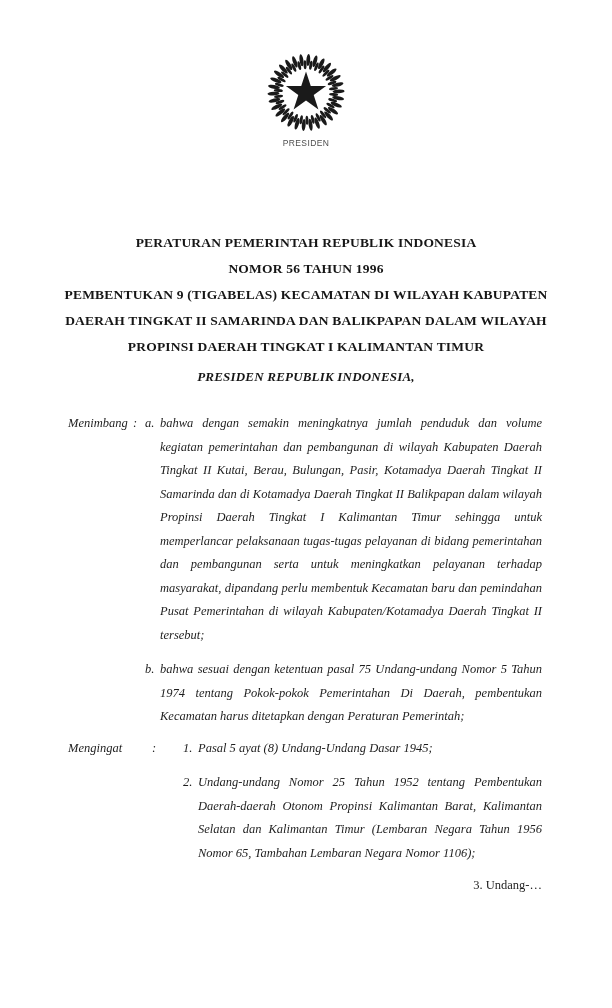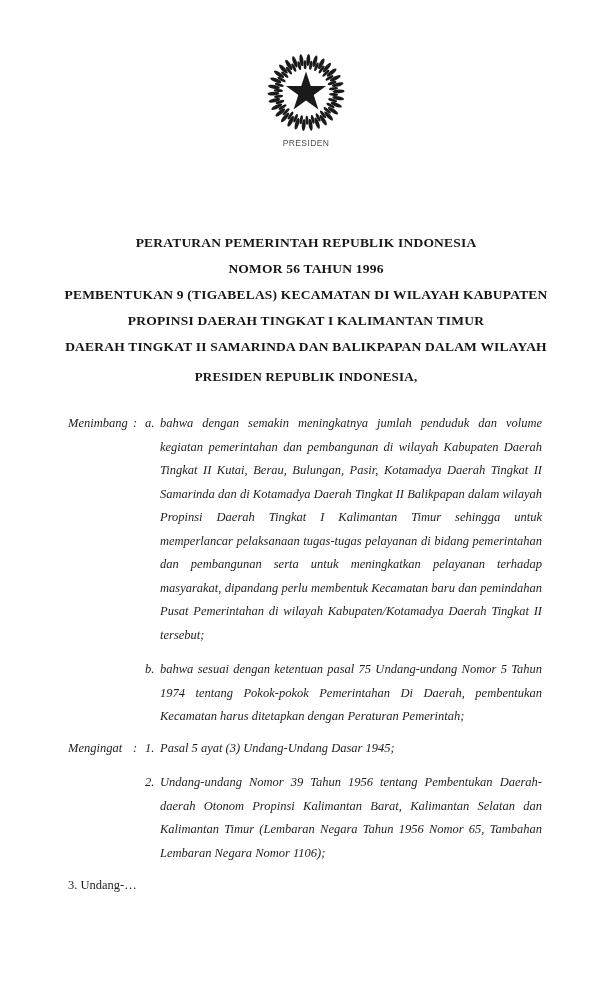--- a/index.html
+++ b/index.html
@@ -49,52 +49,54 @@
   .preamble-heading {
     position: absolute;
     top: 369px;
     left: 0;
     right: 0;
     text-align: center;
     font-weight: bold;
     font-size: 13px;
     color: #161616;
     letter-spacing: 0.2px;
+    font-style: italic;
   }
 
   
   .doc-body {
     position: absolute;
     top: 412px;
     left: 68px;
     width: 474px;
     font-size: 12.5px;
     line-height: 23.5px;
   }
   .clause {
     display: grid;
     grid-template-columns: 65px 12px 1fr;
     align-items: start;
     font-style: italic;
   }
-  .clause + .clause { margin-top: 8px; }
+  .clause + .clause { margin-top: 8px; gap: 19px; }
   .clause-label { white-space: nowrap; }
   .clause-colon { text-align: left; }
   .clause-items { min-width: 0; }
   .clause-item { display: flex; }
   .clause-item + .clause-item { margin-top: 11px; }
   .item-marker { flex: 0 0 15px; }
   .item-text {
     flex: 1;
     text-align: justify;
     text-justify: inter-word;
   }
 
   .catchword {
     margin-top: 9px;
+    text-align: right;
   }
 </style>
 </head>
 <body>
 
 <div class="page">
 
   <div class="seal">
     <svg width="88" height="85" viewBox="0 0 100 96">
       <g id="wreath" transform="translate(50,48)" fill="#1a1a1a">
@@ -161,22 +163,22 @@
         </g>
       <polygon points="50,24 55.41,40.56 72.83,40.58 58.75,50.84 64.11,67.42 50,57.2 35.89,67.42 41.25,50.84 27.17,40.58 44.59,40.56" fill="#1a1a1a"></polygon>
     </svg>
     <div class="seal-caption">PRESIDEN</div>
   </div>
 
   <div class="title-block">
     <div>PERATURAN PEMERINTAH REPUBLIK INDONESIA</div>
     <div>NOMOR 56 TAHUN 1996</div>
     <div>PEMBENTUKAN 9 (TIGABELAS) KECAMATAN DI WILAYAH KABUPATEN</div>
+    <div>DAERAH TINGKAT II SAMARINDA DAN BALIKPAPAN DALAM WILAYAH</div>
     <div>PROPINSI DAERAH TINGKAT I KALIMANTAN TIMUR</div>
-    <div>DAERAH TINGKAT II SAMARINDA DAN BALIKPAPAN DALAM WILAYAH</div>
   </div>
 
   <div class="preamble-heading">PRESIDEN REPUBLIK INDONESIA,</div>
 
   <div class="doc-body">
 
     <div class="clause">
       <div class="clause-label">Menimbang</div>
       <div class="clause-colon">:</div>
       <div class="clause-items">
@@ -190,25 +192,25 @@
         </div>
       </div>
     </div>
 
     <div class="clause">
       <div class="clause-label">Mengingat</div>
       <div class="clause-colon">:</div>
       <div class="clause-items">
         <div class="clause-item">
           <div class="item-marker">1.</div>
-          <div class="item-text">Pasal 5 ayat (3) Undang-Undang Dasar 1945;</div>
+          <div class="item-text">Pasal 5 ayat (8) Undang-Undang Dasar 1945;</div>
         </div>
         <div class="clause-item">
           <div class="item-marker">2.</div>
-          <div class="item-text">Undang-undang Nomor 39 Tahun 1956 tentang Pembentukan Daerah-daerah Otonom Propinsi Kalimantan Barat, Kalimantan Selatan dan Kalimantan Timur (Lembaran Negara Tahun 1956 Nomor 65, Tambahan Lembaran Negara Nomor 1106);</div>
+          <div class="item-text">Undang-undang Nomor 25 Tahun 1952 tentang Pembentukan Daerah-daerah Otonom Propinsi Kalimantan Barat, Kalimantan Selatan dan Kalimantan Timur (Lembaran Negara Tahun 1956 Nomor 65, Tambahan Lembaran Negara Nomor 1106);</div>
         </div>
       </div>
     </div>
 
     <div class="catchword">3. Undang-…</div>
 
   </div>
 </div>
 
 </body></html>

